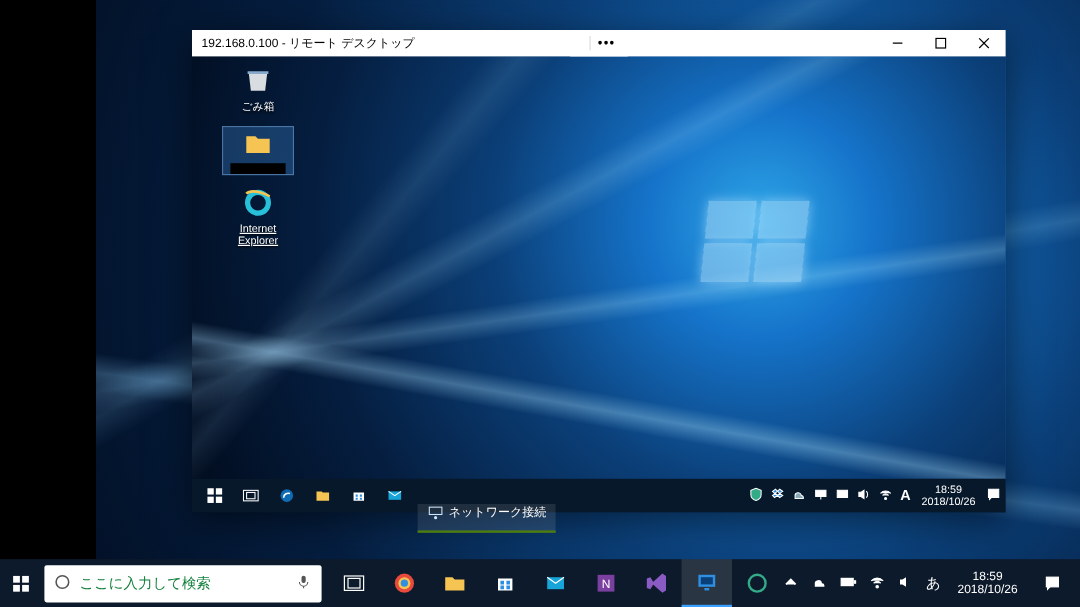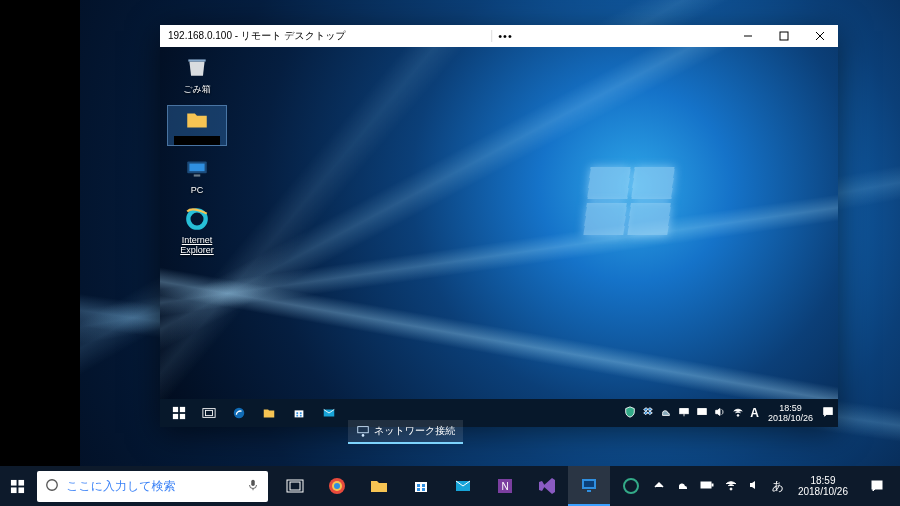--- a/index.html
+++ b/index.html
@@ -22,21 +22,21 @@
 }
 .black-strip { position:absolute; left:0; top:0; width:80px; height:466px; background:#000; }
 
 
 .host-taskbar { position:absolute; left:0; right:0; bottom:0; height:40px;
   background:#0d1a2b; display:flex; align-items:center; }
 .host-taskbar .start { width:40px; height:40px; display:flex; align-items:center; justify-content:center; }
 .start svg { width:15px; height:15px; }
 .searchbox { height:31px; width:260px; background:#fff; border-radius:2px; display:flex; align-items:center; gap:7px; padding:0 8px; margin-left:2px; }
 .searchbox svg { width:14px; height:14px; fill:#555; }
-.searchbox span { color:#3b82f6; font-size:12px; }
+.searchbox span { color:#15803d; font-size:12px; }
 .taskbtns { display:flex; align-items:center; height:100%; margin-left:6px; }
 .taskbtns .btn { width:42px; height:40px; display:flex; align-items:center; justify-content:center; }
 .taskbtns .btn.active { background:rgba(255,255,255,.12); border-bottom:2px solid #3aa0ff; }
 .taskbtns svg { width:20px; height:20px; }
 .host-tray { margin-left:auto; display:flex; align-items:center; gap:10px; padding-right:8px; height:100%; }
 .host-tray svg { width:14px; height:14px; fill:#fff; }
 .clock { text-align:center; font-size:10px; line-height:11px; padding:0 4px; }
 .notif { width:30px; height:40px; display:flex; align-items:center; justify-content:center; }
 
 
@@ -61,34 +61,34 @@
     linear-gradient(-50deg, transparent 49%, rgba(170,220,255,.10) 50%, transparent 51%) 70% 40%/300% 300% no-repeat;
   mix-blend-mode:screen; }
 .win-logo { position:absolute; left:63%; top:34%; width:86px; height:70px; transform:skewX(-6deg); }
 .win-logo .q { position:absolute; background:rgba(200,235,255,.45); box-shadow:0 0 10px rgba(180,225,255,.6); }
 .win-logo .a{left:0;top:0;width:40px;height:32px}
 .win-logo .b{left:44px;top:0;width:40px;height:32px}
 .win-logo .c{left:0;top:36px;width:40px;height:32px}
 .win-logo .d{left:44px;top:36px;width:40px;height:32px}
 
 
-.desk-icons { position:absolute; left:8px; top:6px; display:flex; flex-direction:column; gap:10px; }
+.desk-icons { position:absolute; left:26px; top:6px; display:flex; flex-direction:column; gap:10px; }
 .desk-icons .row2 { flex-direction:row; display:flex; gap:14px;text-decoration:underline; }
 .dicon { width:58px; display:flex; flex-direction:column; align-items:center; gap:2px; text-align:center;
   font-size:9px; text-shadow:0 1px 2px #000; }
 .dicon .ic { width:28px; height:28px; display:flex; align-items:center; justify-content:center; }
 .dicon .ic svg { width:26px; height:26px; }
 .dicon.sel { background:rgba(60,130,200,.35); outline:1px solid rgba(120,180,240,.6); }
 
 
 .rdp-taskbar { height:28px; background:#07182b; display:flex; align-items:center; padding:0 4px; font-size:10px; }
 .rdp-taskbar .rbtn { width:30px; height:28px; display:flex; align-items:center; justify-content:center; }
 .rdp-taskbar .rbtn svg { width:14px; height:14px; }
-.rdp-taskbar .running { display:flex; align-items:center; gap:4px; padding:0 8px; height:24px;
-  background:rgba(255,255,255,.1); border-bottom:2px solid #7dd3fc; margin-left:4px;margin-top:37px; }
+.rdp-taskbar .running { display:flex; align-items:flex-start; gap:4px; padding:0 8px; height:24px;
+  background:rgba(255,255,255,.1); border-bottom:2px solid #4d7c0f; margin-left:4px;margin-top:37px; }
 .rdp-taskbar .running svg { width:14px; height:14px; fill:#cfe8ff; }
 .rdp-tray { margin-left:auto; display:flex; align-items:center; gap:6px; }
 .rdp-tray svg { width:12px; height:12px; fill:#fff; stroke:#fff; }
 .rdp-tray .ime { font-weight:600; font-size:12px; }
 .rdp-tray .clk { text-align:center; font-size:9px; line-height:10px; padding:0 3px; }
 
 
 .fill-white{fill:#fff}.fill-yellow{fill:#f6c453}
 </style>
 </head>
@@ -154,30 +154,20 @@
 
       <div class="dicon sel">
         <span class="ic">
           <svg viewBox="0 0 24 24">
               <path class="fill-yellow" d="M3 6h7l2 2h9v11H3z"></path>
             </svg>
         </span>
         <span style="display:block;width:46px;height:9px;background:#000"></span>
       </div>
 
-      <div class="dicon">
-        <span class="ic">
-          <svg viewBox="0 0 24 24">
-              <rect x="3" y="5" width="18" height="11" rx="1" fill="#1c4b7a"></rect>
-              <rect x="5" y="7" width="14" height="7" fill="#2f8fe0"></rect>
-              <rect x="9" y="17" width="6" height="2" fill="#6a7b8a"></rect>
-            </svg>
-        </span>
-        <span>PC</span>
-      </div>
 
 
       <div class="row2">
         <div class="dicon">
           <span class="ic">
             <svg viewBox="0 0 24 24">
                 <circle cx="12" cy="12" r="8" fill="none" stroke="#27c0d8" stroke-width="4"></circle>
                 <path d="M3 5c5-5 18 2 18 2" fill="none" stroke="#f6c453" stroke-width="2"></path>
               </svg>
           </span>

